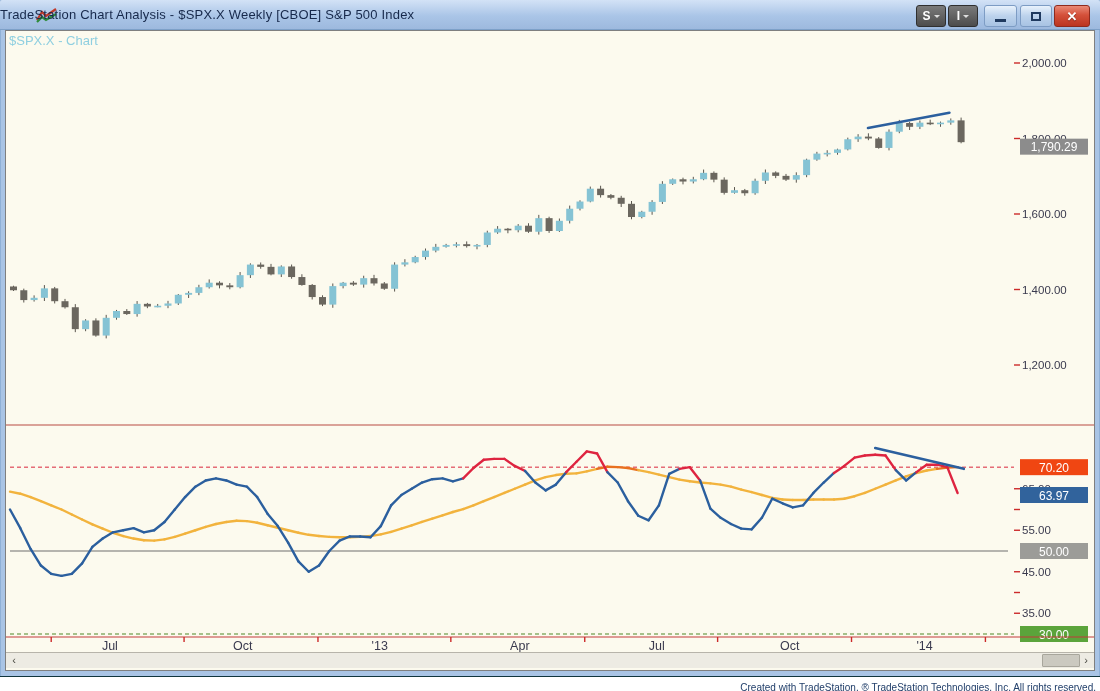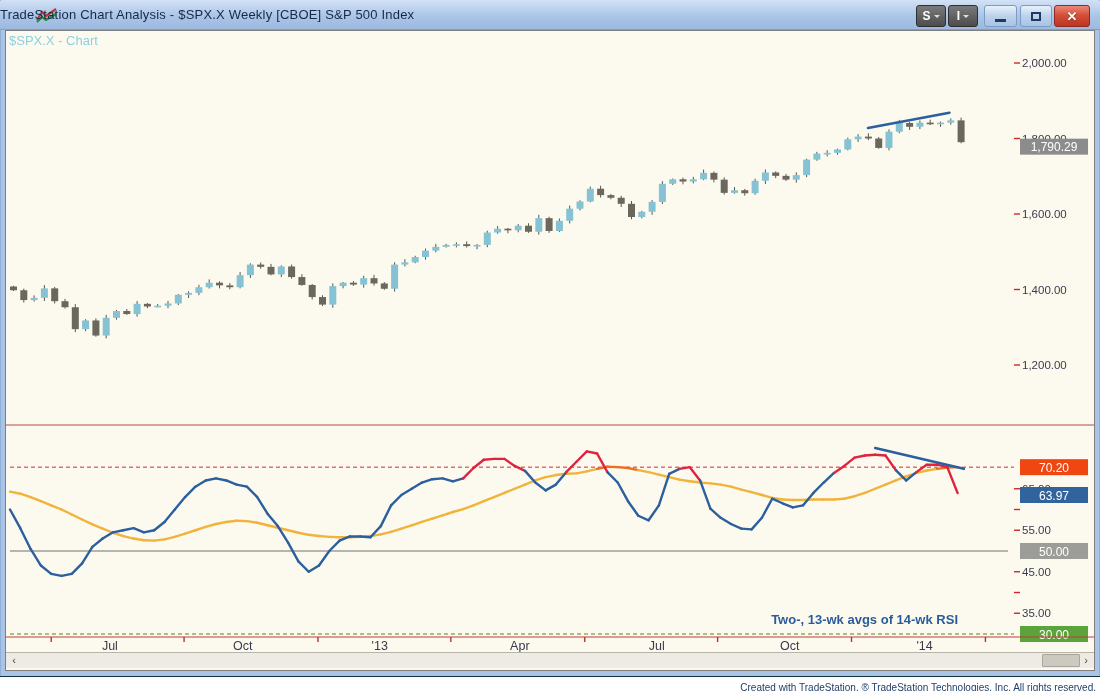--- a/index.html
+++ b/index.html
@@ -525,21 +525,20 @@
             <line x1="979.4100000000001" y1="606" x2="979.4100000000001" y2="611" stroke="#cc2a2a" stroke-width="1.4"></line>
             <text x="103.91" y="619" fill="#3a3a4e" font-size="12.5" text-anchor="middle">Jul</text>
             <text x="236.78000000000003" y="619" fill="#3a3a4e" font-size="12.5" text-anchor="middle">Oct</text>
             <text x="373.77000000000004" y="619" fill="#3a3a4e" font-size="12.5" text-anchor="middle">'13</text>
             <text x="513.85" y="619" fill="#3a3a4e" font-size="12.5" text-anchor="middle">Apr</text>
             <text x="650.84" y="619" fill="#3a3a4e" font-size="12.5" text-anchor="middle">Jul</text>
             <text x="783.71" y="619" fill="#3a3a4e" font-size="12.5" text-anchor="middle">Oct</text>
             <text x="918.64" y="619" fill="#3a3a4e" font-size="12.5" text-anchor="middle">'14</text>
           </g>
         </svg>
-      <div class="rsi-note">Two-, 13-wk avgs of 14-wk RSI</div>
       <div class="hscroll">
         <div class="sb-btn sb-left">‹</div>
         <div class="sb-thumb"></div>
         <div class="sb-btn sb-right">›</div>
       </div>
     </div>
 
   </div>
 
   <div class="copyright-bar">

